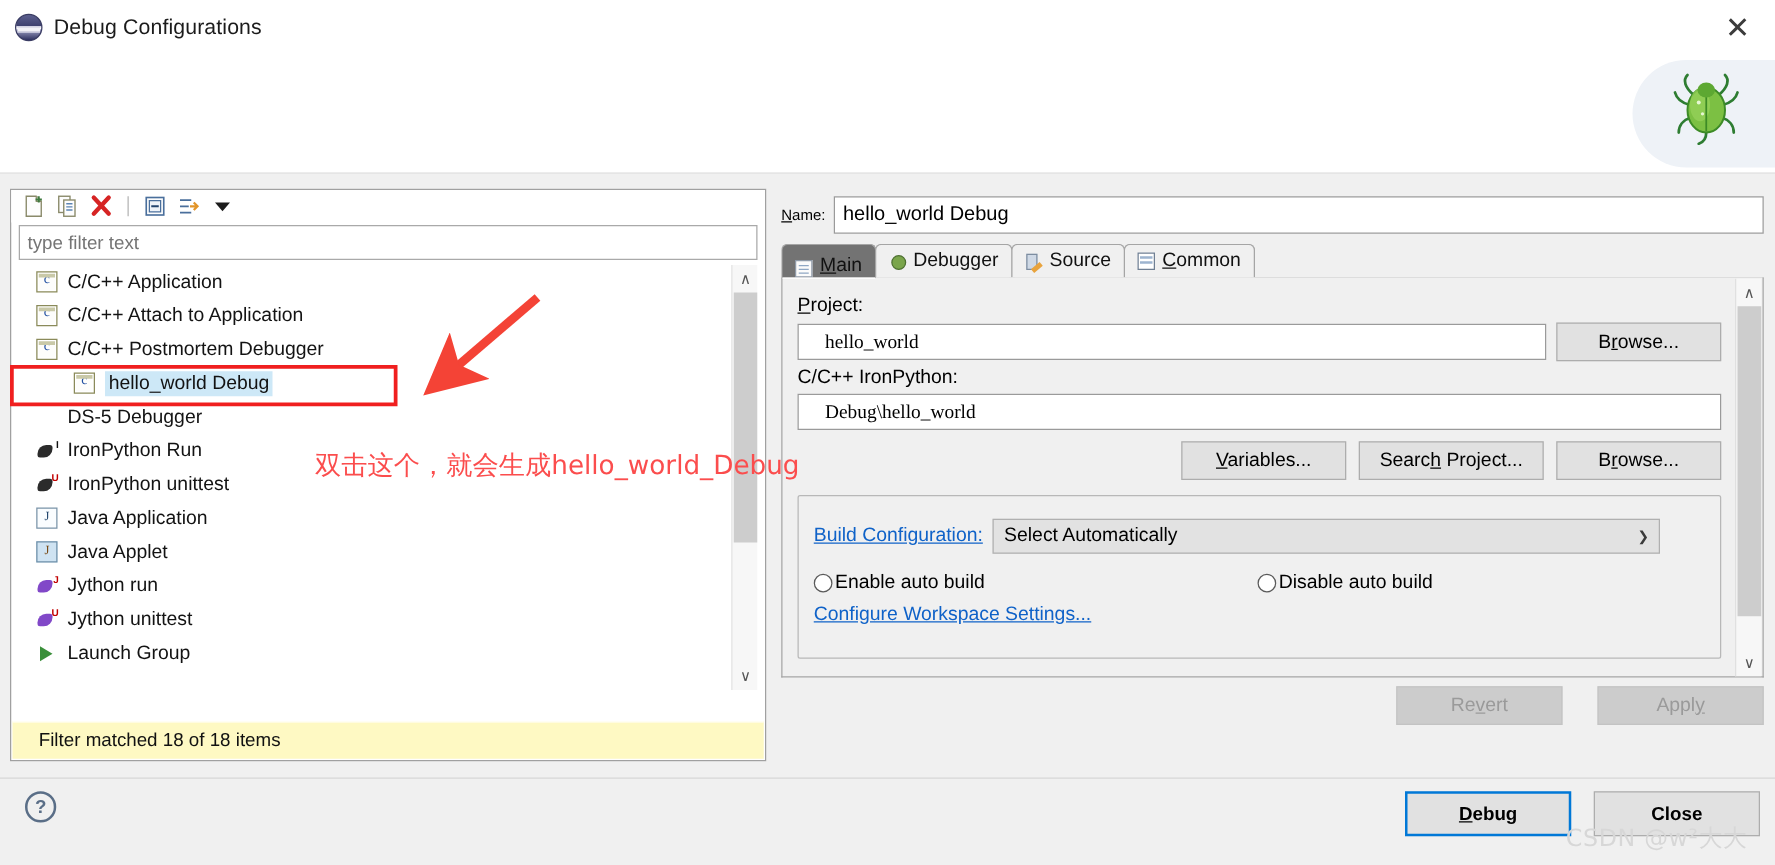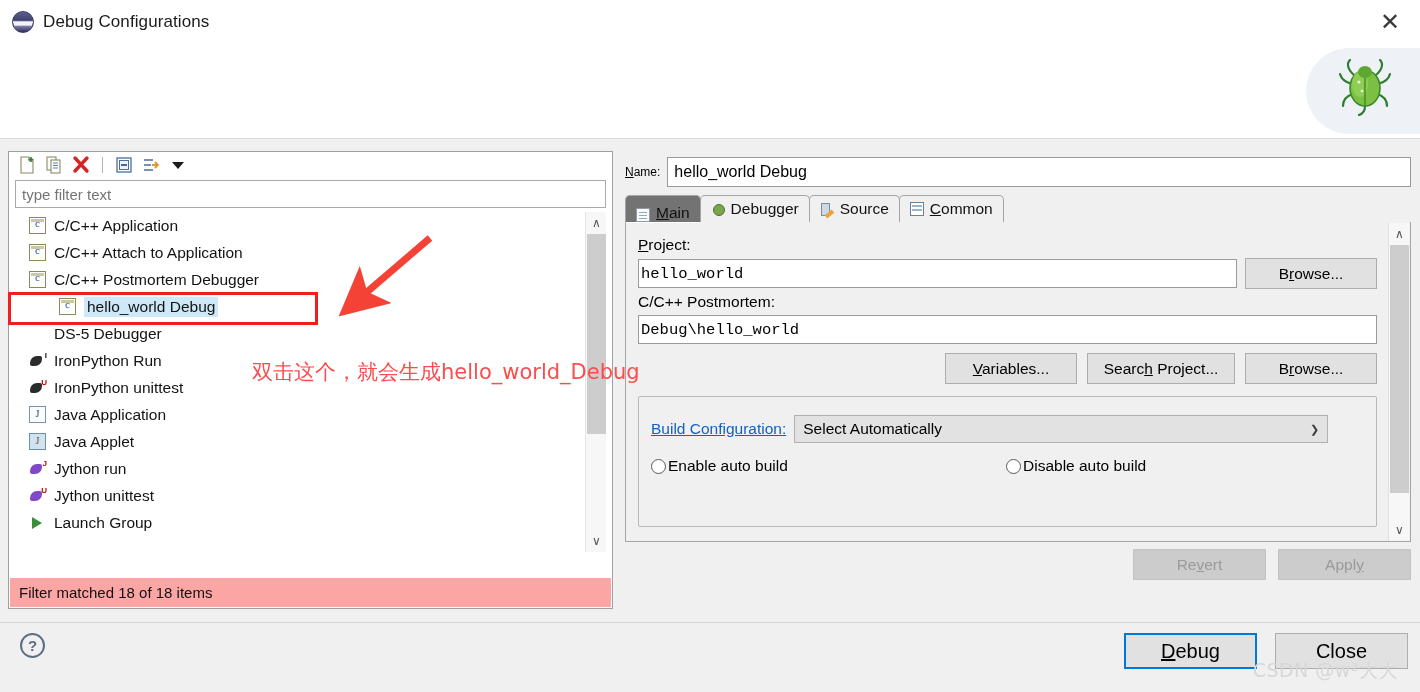--- a/index.html
+++ b/index.html
@@ -155,21 +155,21 @@
   .ic-ds{ position:relative; }
   
   .ic-run{ position:relative; }
   .ic-run::before{
     content:""; position:absolute; left:3px; top:3px;
     border-left:10px solid #3a8f3a; border-top:6px solid transparent; border-bottom:6px solid transparent;
   }
 
   .tree-status{
     position:absolute; left:1px; bottom:1px; width:601px; height:30px;
-    background:#fca5a5; display:flex; align-items:center; padding-left:9px;
+    background:#fef9c3; display:flex; align-items:center; padding-left:21px;
     font-size:15px; color:#111; border-top:1px solid #ffffff;
   }
 
   
   .right-pane{
     position:absolute; left:625px; top:12px; width:786px; height:458px;
   }
   .name-row{
     position:absolute; left:0; top:6px; height:30px; display:flex; align-items:center; width:786px;
   }
@@ -225,21 +225,21 @@
     background:#f0f0f0; border:1px solid #a5a5a5; border-top:none;
   }
   .panel-inner{
     position:absolute; left:0; top:0; width:763px; height:318px;
     padding:10px 12px 0 12px; overflow:hidden;
   }
   .field-label{ font-size:15.5px; margin:4px 0 4px 0; }
   .row{ display:flex; align-items:center; gap:8px; }
   .text-input{
     height:29px; border:1px solid #9a9a9a; background:#fff;
-    font-size:15.5px; padding:2px 2px; font-family:Liberation Mono, monospace;
+    font-size:15.5px; padding:2px 21px; font-family:Liberation Serif, serif;
     color:#000; outline:none;
   }
   .btn{
     height:31px; min-width:84px; padding:0 12px;
     background:#e1e1e1; border:1px solid #adadad; color:#000;
     font-size:15.5px; font-family:"Liberation Sans", sans-serif;
     display:flex; align-items:center; justify-content:center; white-space:nowrap;
   }
   .btn.disabled{ color:#9a9a9a; background:#cccccc; border-color:#c3c3c3; }
   .btn.default{ border:2px solid #0078d7; background:#e1e1e1; }
@@ -275,37 +275,37 @@
     border-radius:50%; background:#1a1a1a;
   }
 
   .panel-scroll{
     position:absolute; right:1px; top:1px; width:21px; height:318px;
     background:#f7f7f7; border-left:1px solid #e0e0e0;
   }
 
   .apply-row{
     position:absolute; right:0px; top:398px; width:786px;
-    display:flex; justify-content:flex-end; gap:12px;
+    display:flex; justify-content:flex-end; gap:28px;
   }
 
   
   .footer-sep{
     position:absolute; left:0; top:483px; width:1420px; height:1px; background:#d6d6d6;
   }
   .help-icon{
     position:absolute; left:20px; top:494px; width:25px; height:25px;
     border:2px solid #5a6e87; border-radius:50%;
     display:flex; align-items:center; justify-content:center;
     color:#5a6e87; font-size:15px; font-weight:bold;
   }
   .footer-btns{
     position:absolute; right:12px; top:494px; display:flex; gap:18px;
   }
-  .footer-btns .btn{ height:36px; min-width:133px; font-size:20px; }
+  .footer-btns .btn{ height:36px; min-width:133px; font-size:15px;font-weight:bold; }
 
   .watermark{
     position:absolute; right:22px; bottom:8px;
     font-size:19px; color:#d7d7d7; letter-spacing:.5px;
     font-family:"DejaVu Sans", sans-serif;
   }
 
   
   .annot-box{
     position:absolute; left:8px; top:292px; width:310px; height:33px;
@@ -502,21 +502,21 @@
       <div class="panel-inner">
 
         <div class="field-label"><u>P</u>roject:</div>
         <div class="row">
           <input class="text-input" style="width: 600px;" value="hello_world">
           <div class="btn" style="min-width:132px">
             <span>B<u>r</u>owse...</span>
           </div>
         </div>
 
-        <div class="field-label">C/C++ Postmortem:</div>
+        <div class="field-label">C/C++ IronPython:</div>
         <input class="text-input" style="width: 739px;" value="Debug\hello_world">
 
         <div class="btn-row">
           <div class="btn" style="min-width:132px">
             <span><u>V</u>ariables...</span>
           </div>
           <div class="btn" style="min-width:148px">
             <span>Searc<u>h</u> Project...</span>
           </div>
           <div class="btn" style="min-width:132px">
@@ -535,20 +535,23 @@
           </div>
 
           <div class="radio-grid">
             <div class="radio">
               <span class="rdot"></span>
               <span>Enable auto build</span>
             </div>
             <div class="radio">
               <span class="rdot"></span>
               <span>Disable auto build</span>
+            </div>
+            <div>
+              <span class="link">Configure Workspace Settings...</span>
             </div>
           </div>
         </div>
 
       </div>
 
       <div class="panel-scroll">
         <div class="sb-arrow sb-up">∧</div>
         <div class="sb-thumb" style="top:22px;height:248px"></div>
         <div class="sb-arrow sb-down">∨</div>

